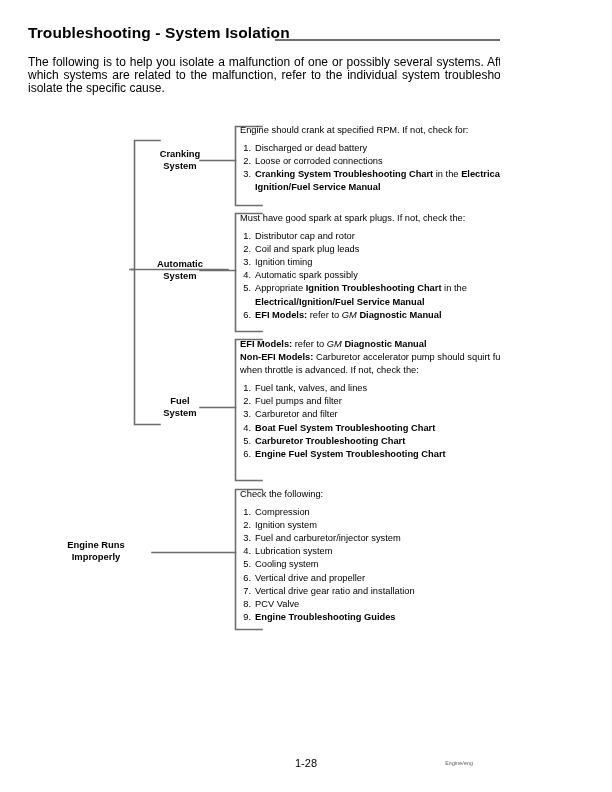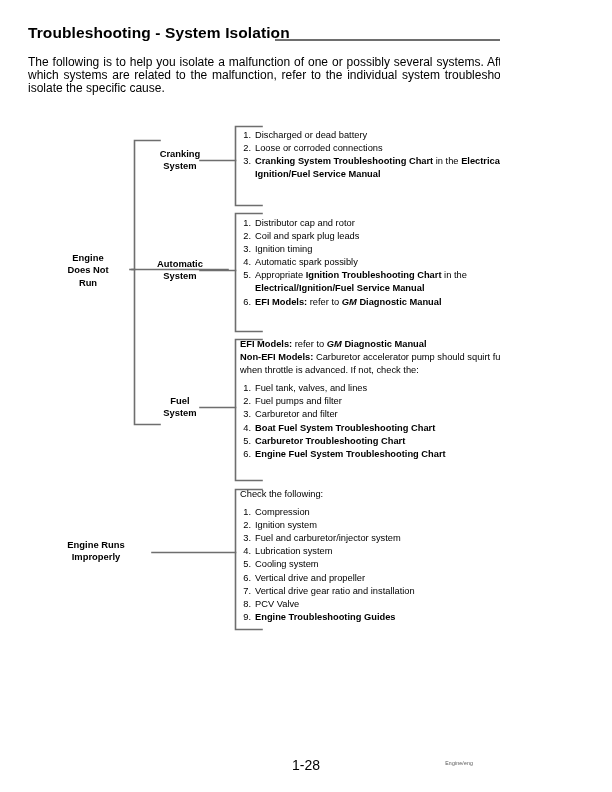--- a/index.html
+++ b/index.html
@@ -126,36 +126,36 @@
     position: absolute;
     left: 0;
     top: 0;
     width: 11px;
     text-align: right;
     font-weight: normal;
   }
   ol.steps.gap { margin-top: 5px; }
 
   b.bd { font-weight: bold; }
-  i.it { font-style: italic; font-weight: bold; }
+  i.it { font-style: italic; font-weight: normal; }
 
   
   #blk-cranking  { left: 240px; top: 124px; width: 330px; }
   #blk-ignition  { left: 240px; top: 212px; width: 330px; }
   #blk-fuel      { left: 240px; top: 338px; width: 330px; }
   #blk-improper  { left: 240px; top: 488px; width: 330px; }
 
   
   #footer-page {
     position: absolute;
     left: 0;
     top: 757px;
     width: 612px;
     text-align: center;
-    font-size: 14px;
+    font-size: 11px;
   }
   #footer-ref {
     position: absolute;
     right: 27px;
     top: 760px;
     font-size: 5.2px;
     color: #555555;
     letter-spacing: 0.15px;
   }
 </style>
@@ -186,45 +186,44 @@
       <line x1="200" y1="270.5" x2="235.5" y2="270.5"></line>
 
       <path d="M 262 339.5 L 235.5 339.5 L 235.5 480.5 L 262 480.5"></path>
       <line x1="200" y1="407.5" x2="235.5" y2="407.5"></line>
 
       <path d="M 262 489.5 L 235.5 489.5 L 235.5 629.5 L 262 629.5"></path>
       <line x1="152" y1="552.5" x2="235.5" y2="552.5"></line>
     </g>
   </svg>
 
-  <div class="grp-label" id="lbl-engine-does-not-run">Engine
-Does Not
-Run</div>
 
   <div class="grp-label" id="lbl-engine-runs-improperly">Engine Runs
 Improperly</div>
 
   <div class="branch-label" id="lbl-cranking">Cranking
 System</div>
 
   <div class="branch-label" id="lbl-ignition">Automatic
 System</div>
 
   <div class="branch-label" id="lbl-fuel">Fuel
 System</div>
 
   <div class="content-block" id="blk-cranking">
+    <p class="lead">Engine should crank at specified RPM. If not, check for:</p>
     <ol class="steps gap">
       <li>Discharged or dead battery</li>
       <li>Loose or corroded connections</li>
       <li><b class="bd">Cranking System Troubleshooting Chart</b> in the <b class="bd">Electrical/<br><span class="">Ignition/Fuel Service Manual</span></b></li>
     </ol>
   </div>
 
   <div class="content-block" id="blk-ignition">
+    <p class="lead">Must have good spark at spark plugs. If not, check the:</p>
     <ol class="steps gap">
       <li>Distributor cap and rotor</li>
       <li>Coil and spark plug leads</li>
       <li>Ignition timing</li>
       <li>Automatic spark possibly</li>
       <li>Appropriate <b class="bd">Ignition Troubleshooting Chart</b> in the<br><b class="bd">Electrical/Ignition/Fuel Service Manual</b></li>
       <li><b class="bd">EFI Models:</b> refer to <i class="it">GM</i> <b class="bd">Diagnostic Manual</b></li>
     </ol>
   </div>
 

